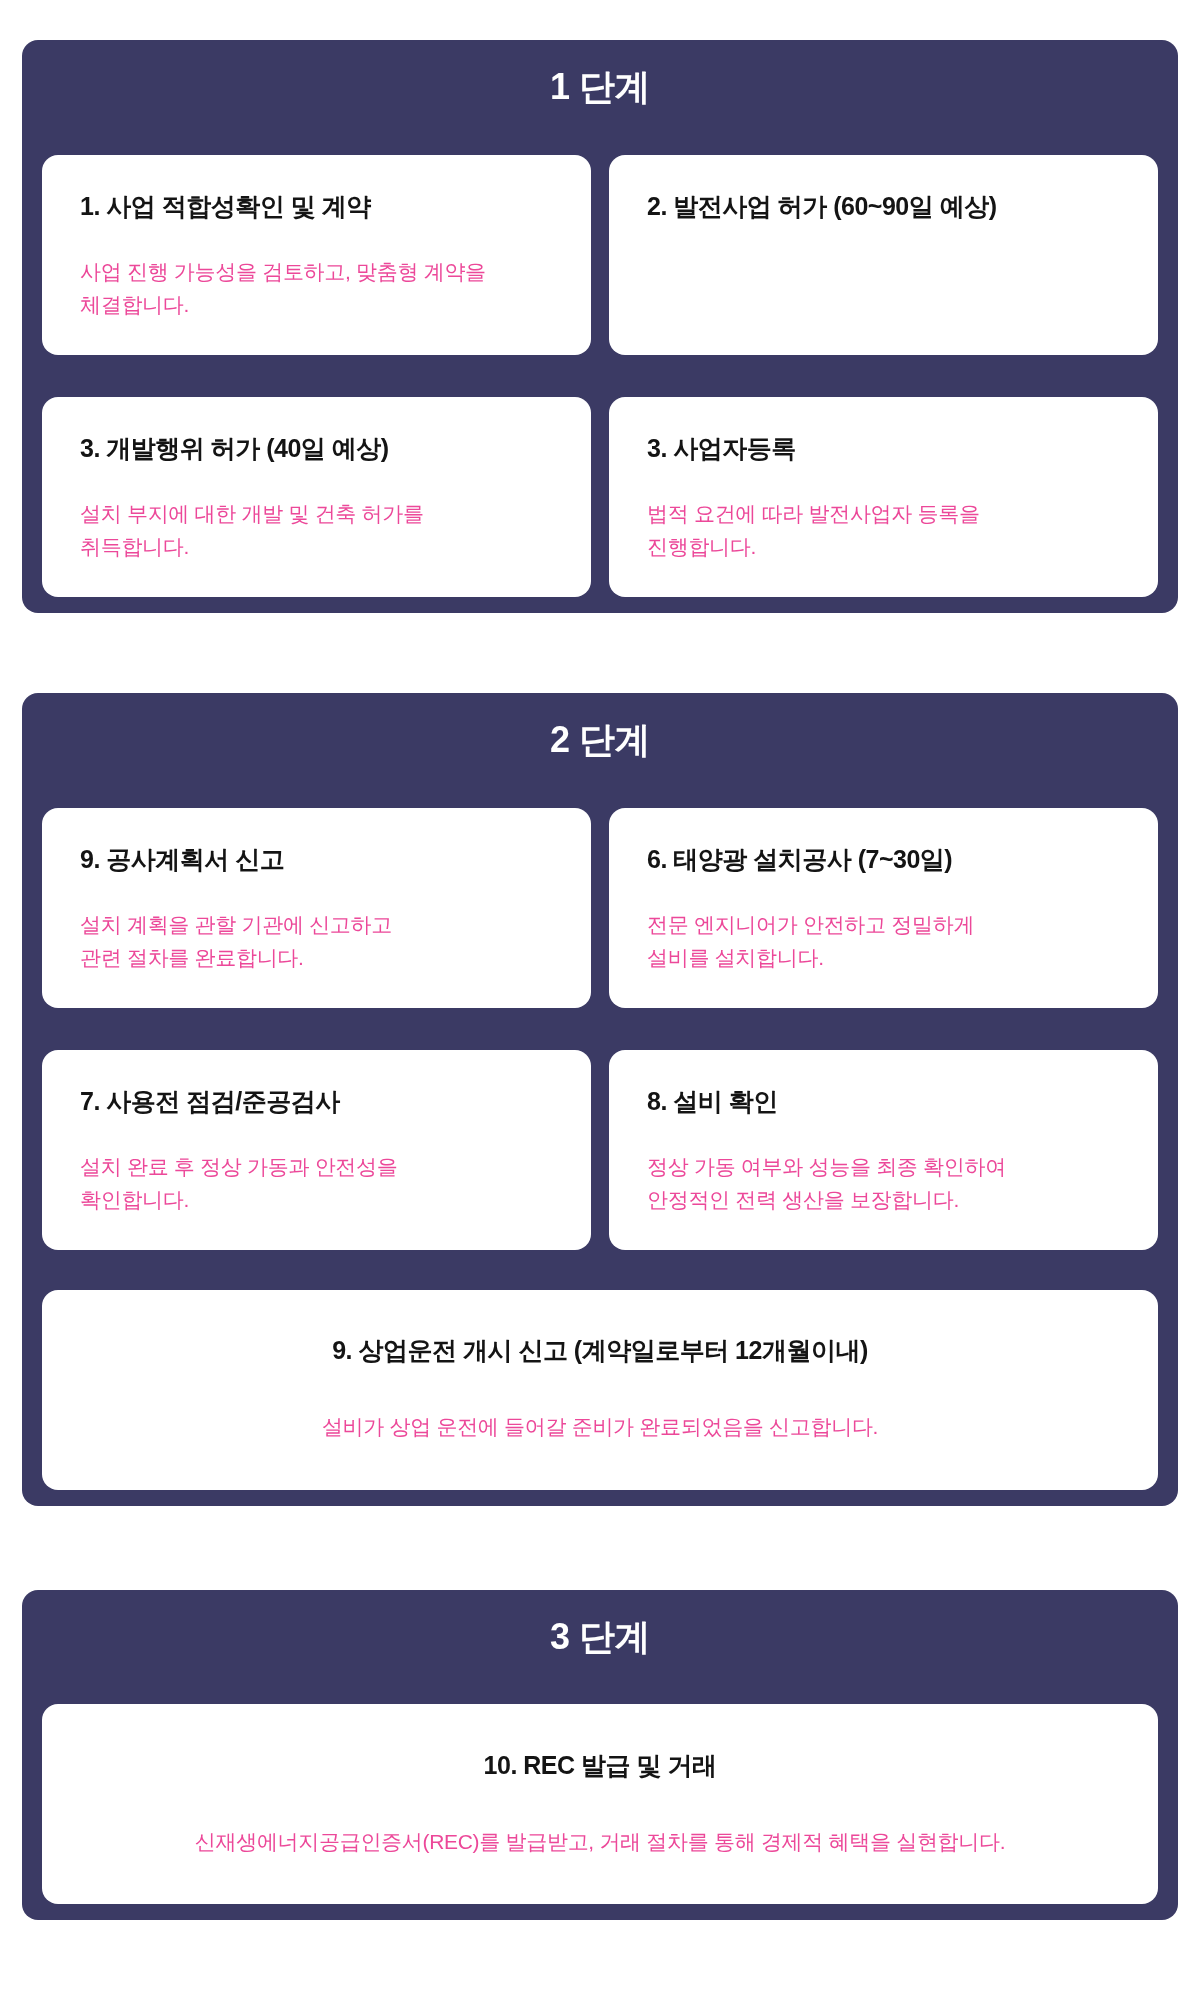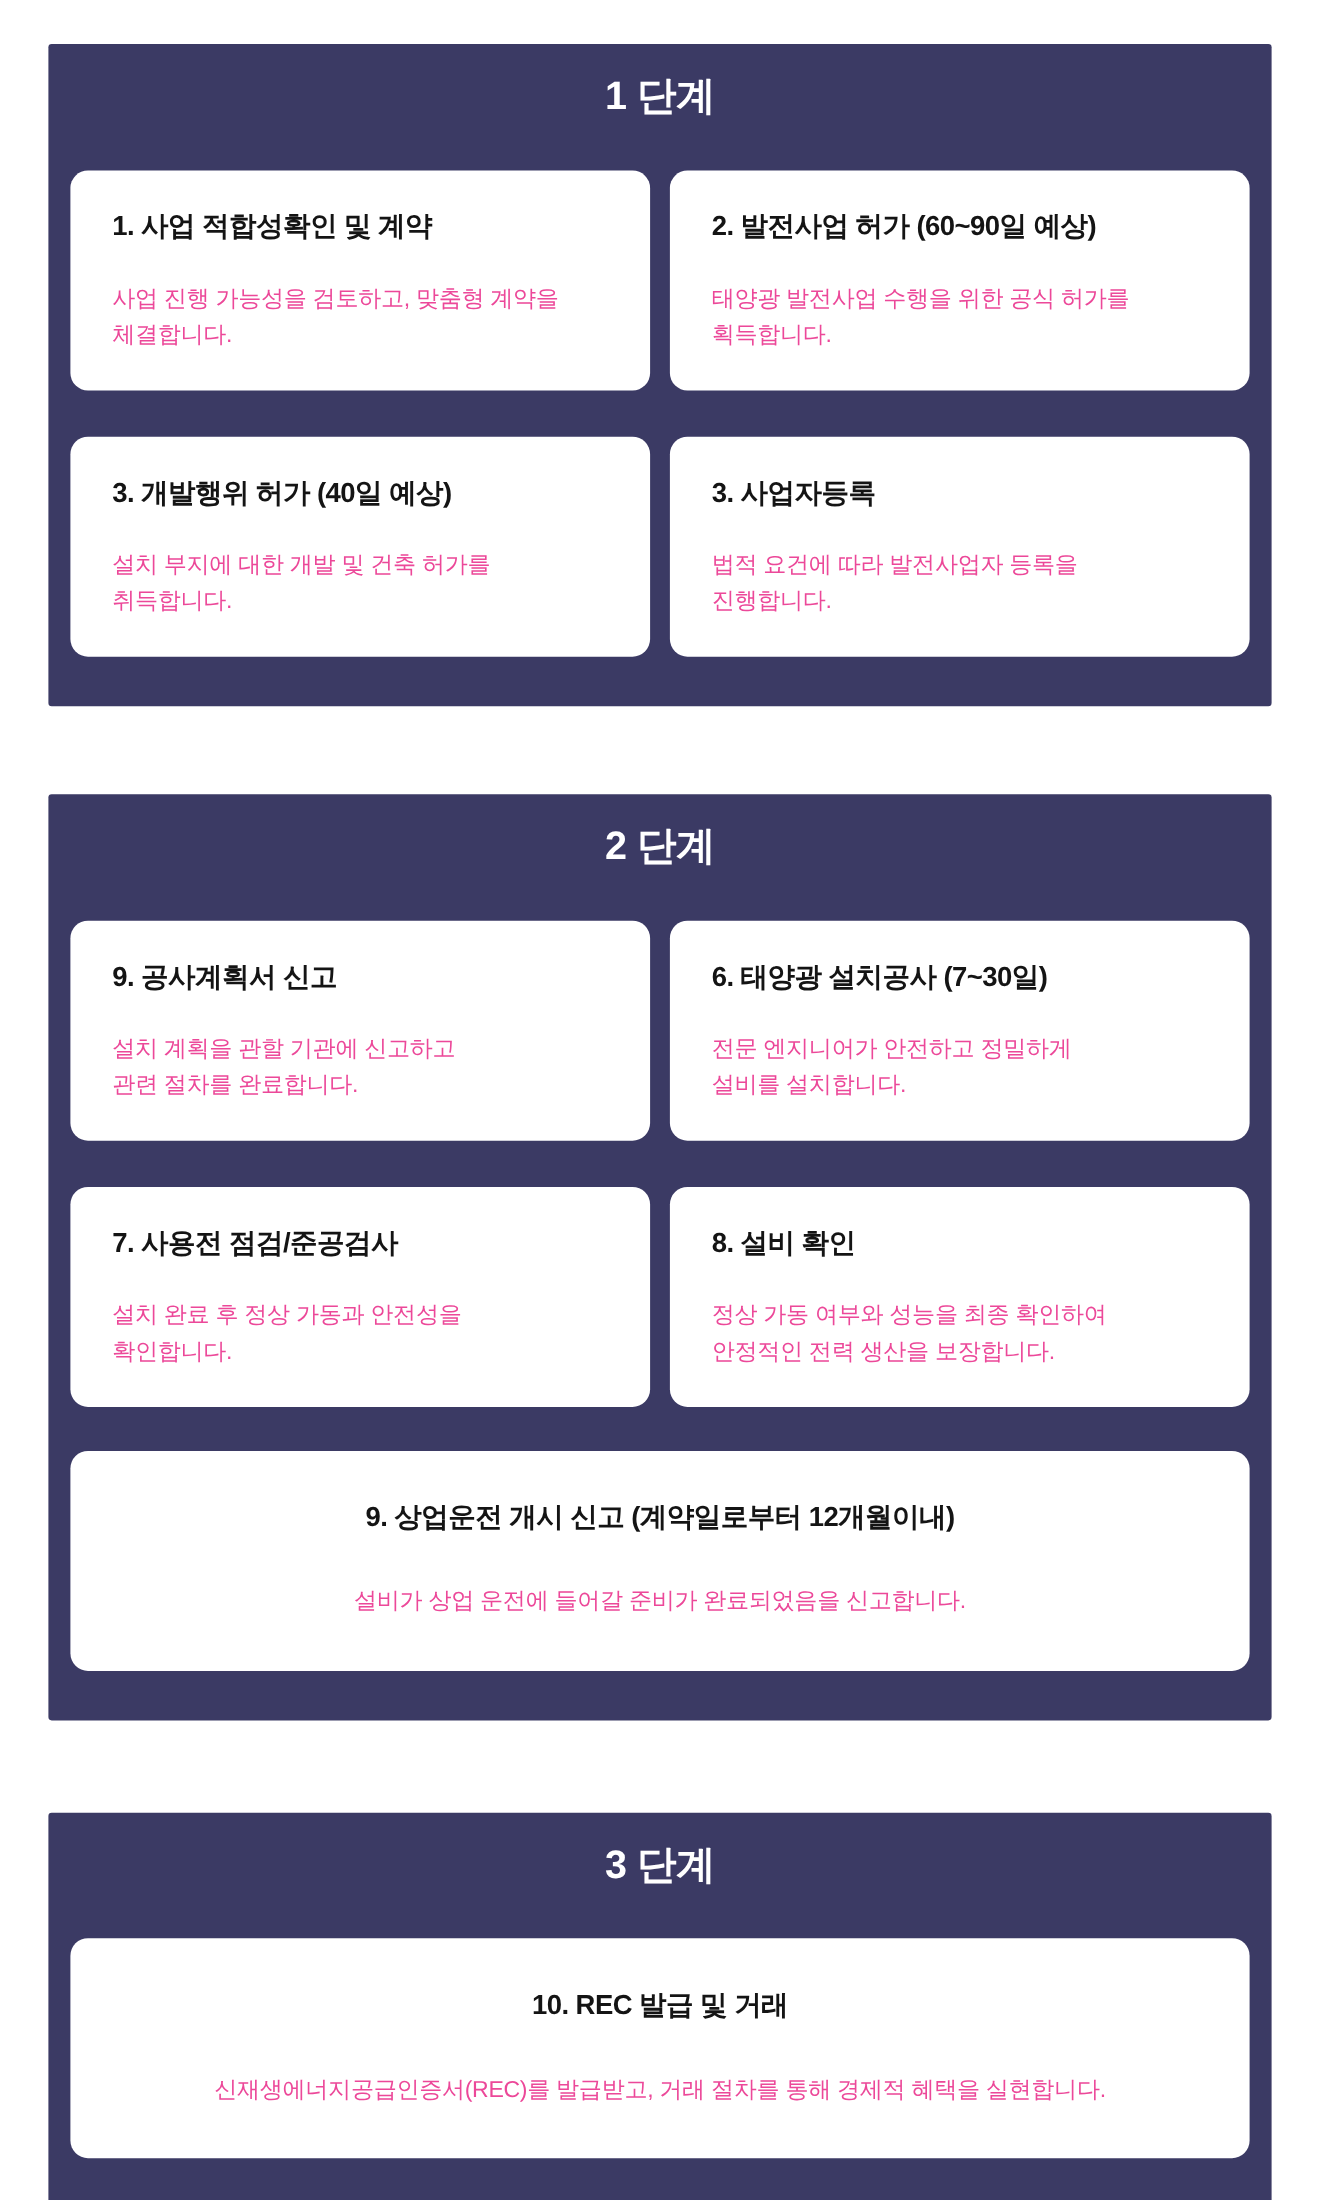--- a/index.html
+++ b/index.html
@@ -7,24 +7,24 @@
     margin: 0;
     padding: 0;
     background: #ffffff;
     font-family: "Liberation Sans", "DejaVu Sans", sans-serif;
   }
   body {
     width: 1200px;
     min-height: 2000px;
   }
   .stage-panel {
-    margin: 0 44px;
+    margin: 0 22px;
     background: #3b3a64;
-    border-radius: 3px;
-    padding: 24px 20px 45px 20px;
+    border-radius: 16px;
+    padding: 24px 20px 16px 20px;
   }
   .stage-panel.first { margin-top: 40px; }
   .stage-panel.second { margin-top: 80px; }
   .stage-panel.third { margin-top: 84px; }
   .stage-title {
     margin: 0 0 44px 0;
     color: #ffffff;
     font-size: 36px;
     font-weight: 700;
     line-height: 1.3;
@@ -82,22 +82,20 @@
   <section class="stage-panel first">
     <h2 class="stage-title">1 단계</h2>
     <div class="card-grid">
       <div class="card">
         <h3 class="card-title">1. 사업 적합성확인 및 계약</h3>
         <p class="card-desc">사업 진행 가능성을 검토하고, 맞춤형 계약을
 체결합니다.</p>
       </div>
       <div class="card">
         <h3 class="card-title">2. 발전사업 허가 (60~90일 예상)</h3>
-        <p class="card-desc">태양광 발전사업 수행을 위한 공식 허가를
-획득합니다.</p>
       </div>
       <div class="card">
         <h3 class="card-title">3. 개발행위 허가 (40일 예상)</h3>
         <p class="card-desc">설치 부지에 대한 개발 및 건축 허가를
 취득합니다.</p>
       </div>
       <div class="card">
         <h3 class="card-title">3. 사업자등록</h3>
         <p class="card-desc">법적 요건에 따라 발전사업자 등록을
 진행합니다.</p>

